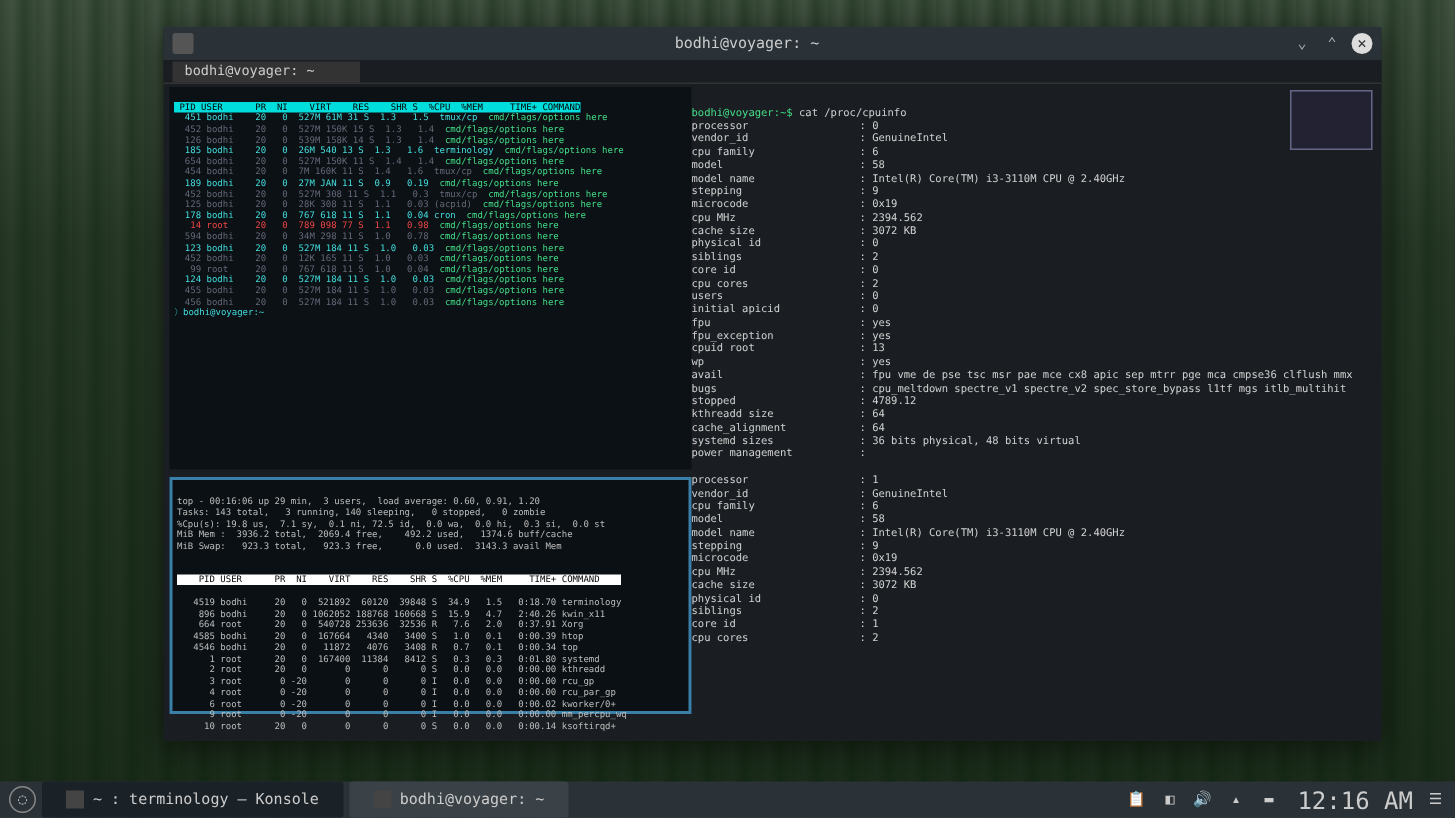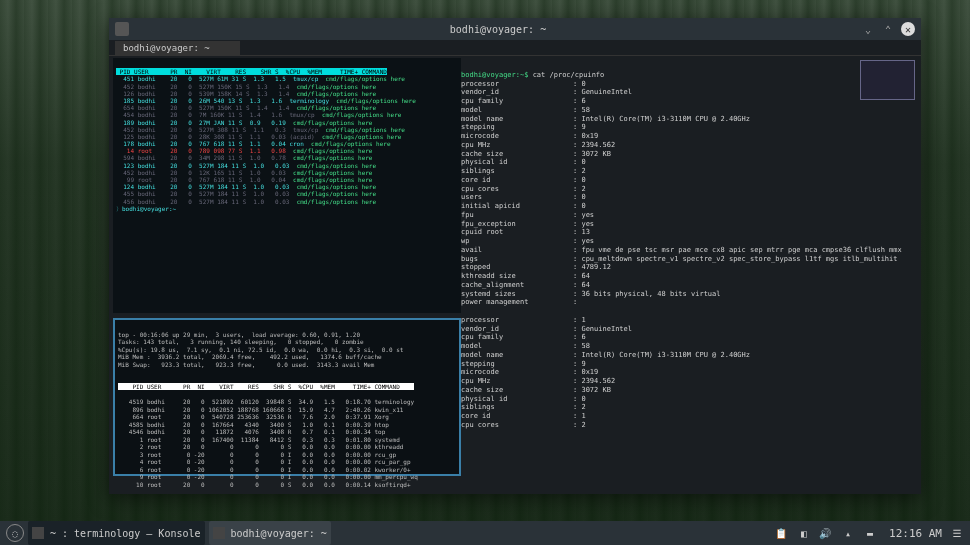--- a/index.html
+++ b/index.html
@@ -73,21 +73,21 @@
   display: flex;
   align-items: center;
   padding: 0 6px;
   gap: 4px;
   font-size: 10px;
   color: #ccc;
 }
 .start-btn { width: 18px; height: 18px; border: 1px solid #888; border-radius: 50%; display: flex; align-items: center; justify-content: center; cursor: pointer; }
 .task-item {
   height: 24px;
-  padding: 0 4px;
+  padding: 0 16px;
   background: #1a2228;
   border-radius: 2px;
   display: flex;
   align-items: center;
   gap: 6px;
   cursor: pointer;
   font-size: 10px;
 }
 .task-item .ti-icon { width: 12px; height: 12px; background: #444; }
 .task-item.active { background: #3a4248; }
@@ -227,16 +227,16 @@
   <div class="task-item active">
     <span class="ti-icon"></span>
     <span>bodhi@voyager: ~</span>
   </div>
   <div class="tray">
     <span class="tray-icon">📋</span>
     <span class="tray-icon">◧</span>
     <span class="tray-icon">🔊</span>
     <span class="tray-icon">▴</span>
     <span class="tray-icon">▬</span>
-    <span style="font-size:11px; margin-left:4px;">12:16 AM</span>
+    <span style="font-size:16px; margin-left:4px;">12:16 AM</span>
     <span class="tray-icon">☰</span>
   </div>
 </div>
 
 </body></html>

